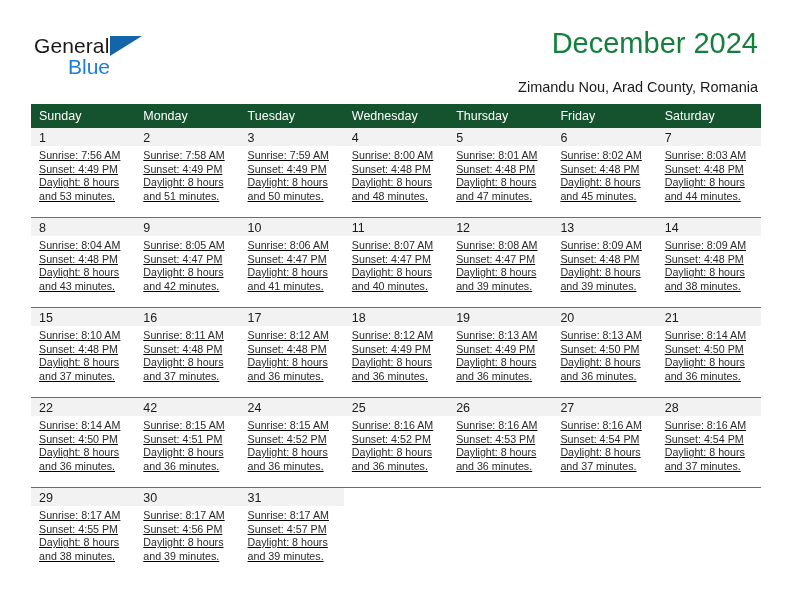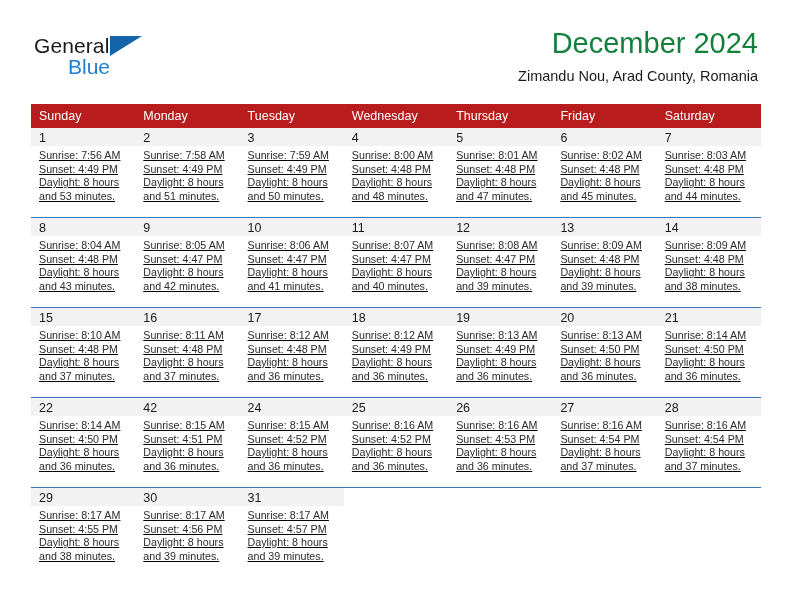--- a/index.html
+++ b/index.html
@@ -71,39 +71,39 @@
     top: 26px;
     text-align: right;
   }
   .cal-title {
     font-size: 29px;
     color: #15803d;
     line-height: 34px;
     white-space: nowrap;
   }
   .cal-subtitle {
-    margin-top: 7px;
+    margin-top: 18px;
     font-size: 14.5px;
     color: #1a1a1a;
     line-height: 18px;
     white-space: nowrap;
   }
 
   
   .calendar {
     position: absolute;
     left: 31px;
     top: 104px;
     width: 730px;
   }
 
   .weekdays {
     display: flex;
     width: 100%;
-    background: #b91c1c;
+    background: #14532d;
   }
   .weekday {
     flex: 1 1 0;
     box-sizing: border-box;
     padding: 4px 0 4px 8px;
     font-size: 12.5px;
     color: #ffffff;
     line-height: 16px;
     white-space: nowrap;
   }

